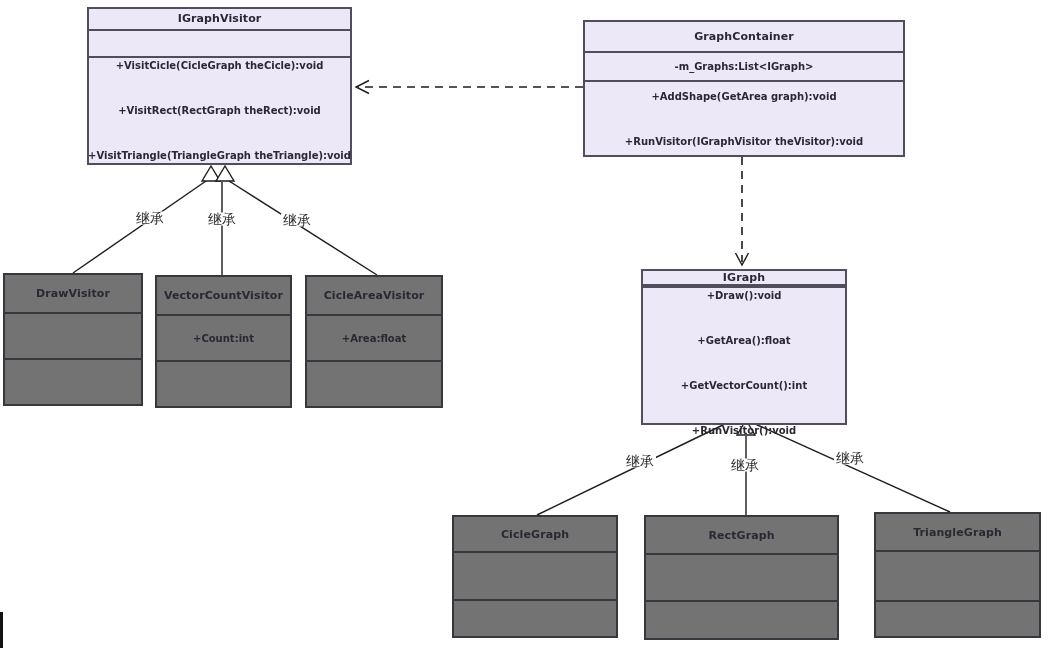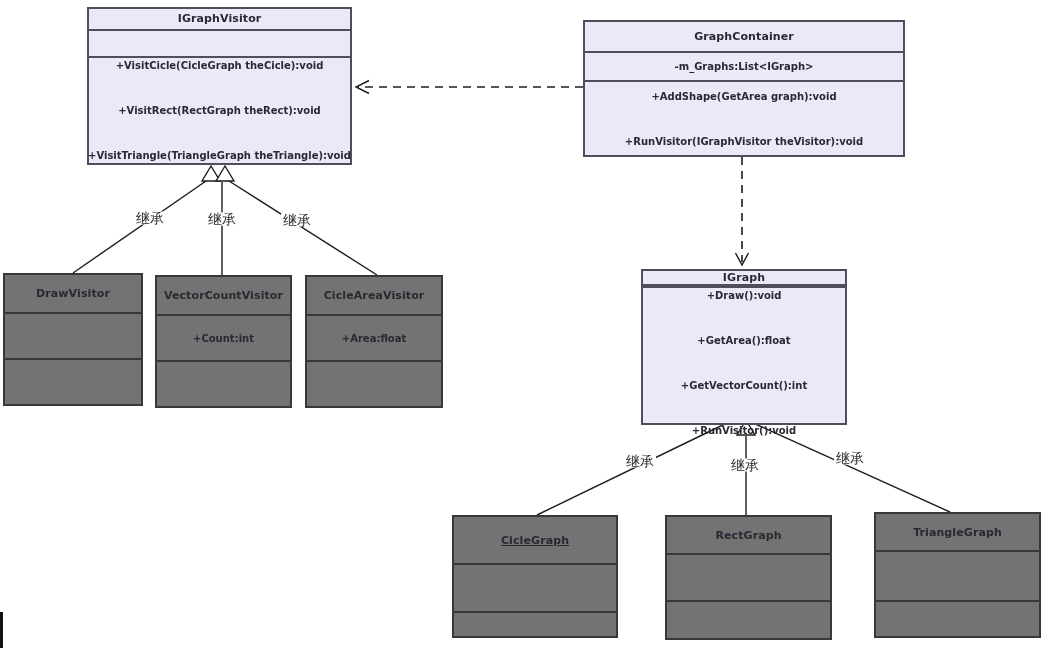--- a/index.html
+++ b/index.html
@@ -44,22 +44,22 @@
   #c-gc .title { height: 29px; }   #c-gc .attrs { height: 29px; }
   #c-dv  { left: 3px;   top: 273px; width: 140px; height: 133px; }
   #c-dv .title { height: 37px; }   #c-dv .attrs { height: 46px; }
   #c-vcv { left: 155px; top: 275px; width: 137px; height: 133px; }
   #c-vcv .title { height: 37px; }  #c-vcv .attrs { height: 46px; }
   #c-cav { left: 305px; top: 275px; width: 138px; height: 133px; }
   #c-cav .title { height: 37px; }  #c-cav .attrs { height: 46px; }
   #c-ig  { left: 641px; top: 269px; width: 206px; height: 156px; }
   #c-ig .title { height: 29px; }   #c-ig .attrs { height: 30px; }
   #c-cg  { left: 452px; top: 515px; width: 166px; height: 123px; }
-  #c-cg .title { height: 46px; text-decoration: underline; }   #c-cg .attrs { height: 48px; }
-  #c-rg  { left: 665px; top: 515px; width: 167px; height: 125px; }
+  #c-cg .title { height: 34px; }   #c-cg .attrs { height: 48px; }
+  #c-rg  { left: 644px; top: 515px; width: 195px; height: 125px; }
   #c-rg .title { height: 36px; }   #c-rg .attrs { height: 47px; }
   #c-tg  { left: 874px; top: 512px; width: 167px; height: 126px; }
   #c-tg .title { height: 36px; }   #c-tg .attrs { height: 50px; }
 
   .edge-label {
     position: absolute;
     transform: translate(-50%, -50%);
     font-size: 14px;
     color: #2f2f2f;
     background: #ffffff;

